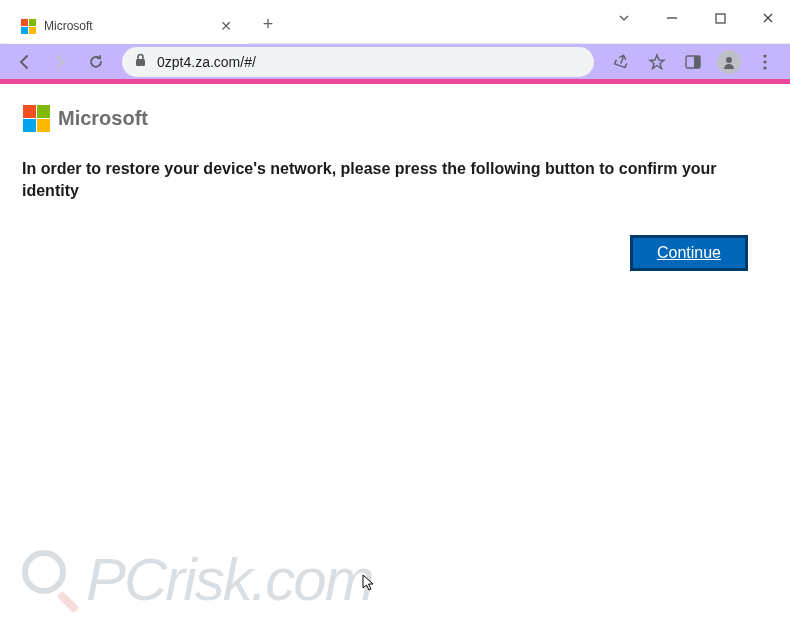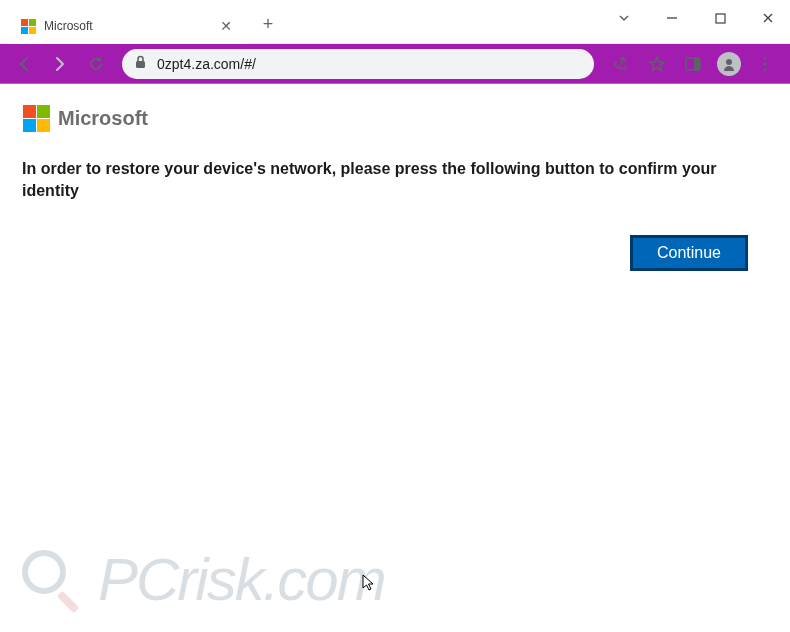--- a/index.html
+++ b/index.html
@@ -63,26 +63,26 @@
       width: 44px; height: 32px;
       display: flex; align-items: center; justify-content: center;
       color: #3c4043;
       cursor: pointer;
     }
     .win-chev { font-size: 14px; }
     
     
     .toolbar {
       height: 40px;
-      background: #a21caf;
+      background: #c4b5fd;
       display: flex;
       align-items: center;
       padding: 0 8px;
       gap: 4px;
-      border-bottom: 1px solid #ec4899;
+      border-bottom: 5px solid #ec4899;
     }
     .nav-btn {
       width: 32px; height: 32px;
       display: flex; align-items: center; justify-content: center;
       color: #5f6368;
       cursor: pointer;
       border-radius: 50%;
     }
     .nav-btn.disabled { color: #bdc1c6; }
     .addressbar {
@@ -148,39 +148,40 @@
       display: flex;
       justify-content: flex-end;
       padding-right: 20px;
     }
     .continue-btn {
       background: #0067b8;
       color: #ffffff;
       border: 3px solid #003a6b;
       padding: 6px 24px;
       font-size: 16px;
+      text-decoration: underline;
       cursor: pointer;
       font-family: inherit;
     }
     
     
     .watermark {
       position: absolute;
       left: 18px;
       bottom: 18px;
       opacity: 0.16;
       font-size: 60px;
       font-style: italic;
       font-weight: 300;
       color: #1a3a5a;
       letter-spacing: -2px;
       pointer-events: none;
       display: flex;
       align-items: center;
-      gap: 20px;
+      gap: 8px;
     }
     .wm-mag {
       width: 60px; height: 60px;
       position: relative;
     }
     .wm-circle {
       width: 44px; height: 44px;
       border: 6px solid #1a3a5a;
       border-radius: 50%;
       position: absolute;

